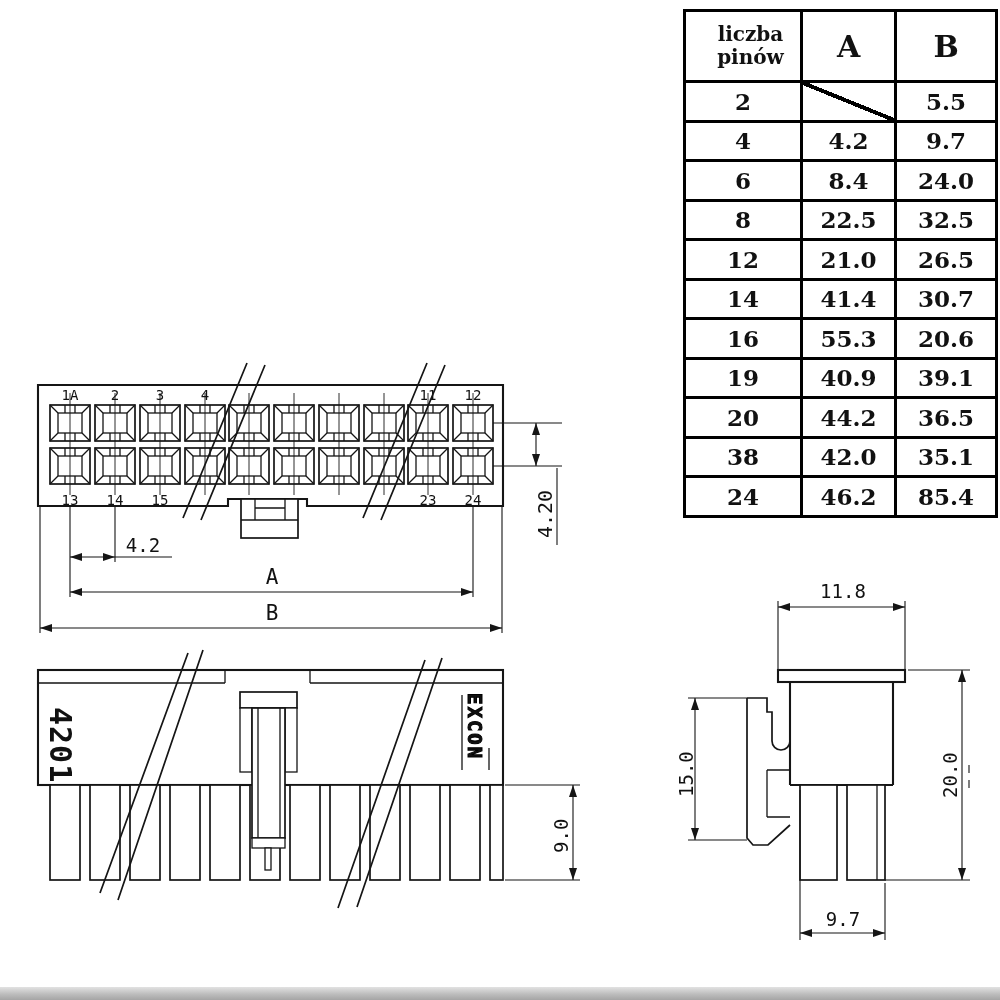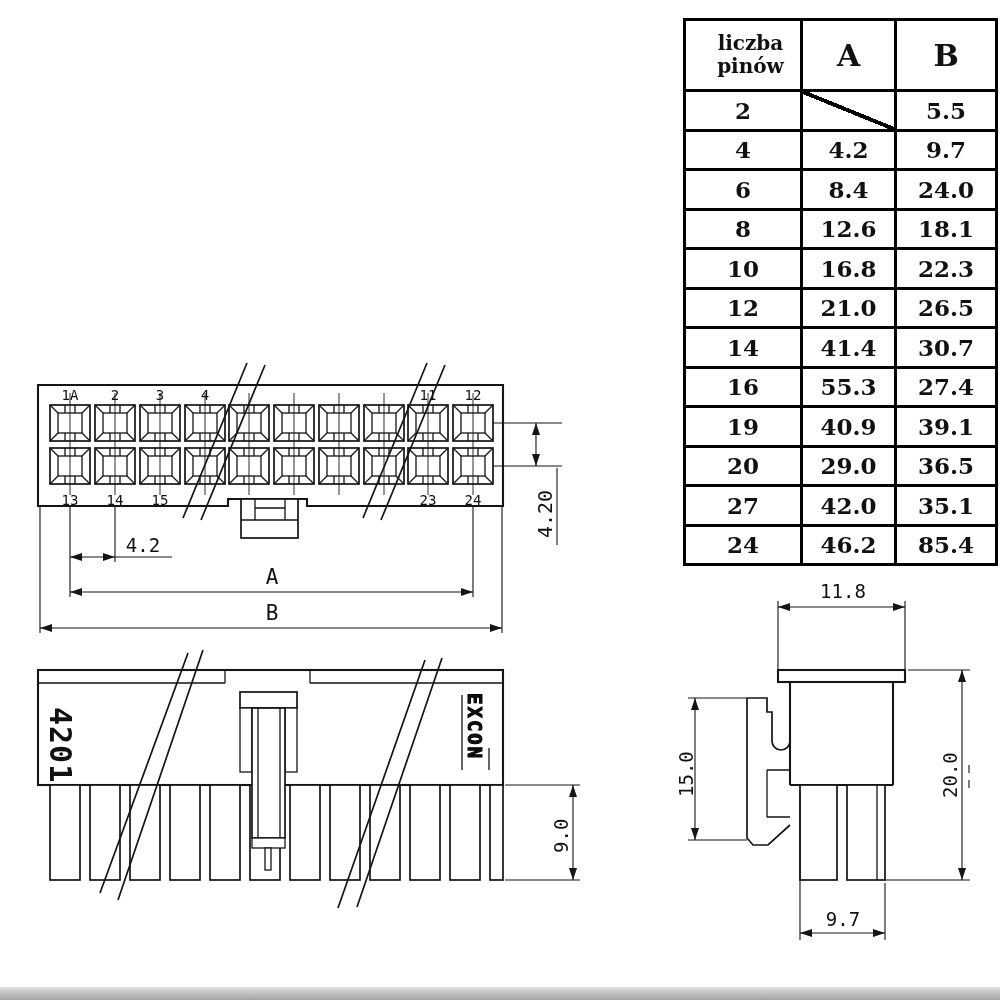--- a/index.html
+++ b/index.html
@@ -5,21 +5,21 @@
   html,body{margin:0;padding:0;background:#fff;}
   #sheet{position:relative;width:1000px;height:1000px;background:#fff;overflow:hidden;
          font-family:"DejaVu Sans Mono",monospace;color:#111;}
   svg{position:absolute;}
   svg text{fill:#111;font-family:"DejaVu Sans Mono",monospace;}
   .ln{stroke:#151515;fill:none;}
   .w2{stroke-width:2.1;} .w16{stroke-width:1.7;} .w12{stroke-width:1.3;} .w1{stroke-width:1.1;} .thin{stroke-width:0.9;}
   .ar{fill:#151515;stroke:none;}
   .white{fill:#fff;}
   
-  #dim-table{position:absolute;left:683px;top:18px;width:315px;border-collapse:collapse;
+  #dim-table{position:absolute;left:683px;top:9px;width:315px;border-collapse:collapse;
              font-family:"DejaVu Serif","Liberation Serif",serif;font-weight:bold;padding-left:8px;}
   #dim-table th,#dim-table td{border:3px solid #000;background:#fff;text-align:center;vertical-align:middle;}
   #dim-table th{height:66px;}
   #dim-table td{height:34.5px;font-size:23px;position:relative;}
   th.h-pins{font-size:20px;text-align:left;padding-left:16px;line-height:1.15;}
   th.h-ab{font-size:30px;}
   .c-pins{width:104px;} .c-a{width:97px;} .c-b{width:105px;}
   .slash{position:absolute;inset:0;
     background:linear-gradient(to right top,transparent calc(50% - 2px),#000 calc(50% - 2px),#000 calc(50% + 2px),transparent calc(50% + 2px));}
   #bottom-strip{position:absolute;left:0;right:0;bottom:0;height:13px;
@@ -212,62 +212,57 @@
     </tr>
 
     <tr>
       <td class="c-pins">6</td>
       <td class="c-a">8.4</td>
       <td class="c-b">24.0</td>
     </tr>
 
     <tr>
       <td class="c-pins">8</td>
-      <td class="c-a">12.6</td>
-      <td class="c-b">18.1</td>
-    </tr>
-
-    <tr>
-      <td class="c-pins">10</td>
-      <td class="c-a">16.8</td>
-      <td class="c-b">22.3</td>
-    </tr>
+      <td class="c-a">22.5</td>
+      <td class="c-b">32.5</td>
+    </tr>
+
 
     <tr>
       <td class="c-pins">12</td>
       <td class="c-a">21.0</td>
       <td class="c-b">26.5</td>
     </tr>
 
     <tr>
       <td class="c-pins">14</td>
       <td class="c-a">41.4</td>
       <td class="c-b">30.7</td>
     </tr>
 
     <tr>
       <td class="c-pins">16</td>
       <td class="c-a">55.3</td>
-      <td class="c-b">27.4</td>
+      <td class="c-b">20.6</td>
     </tr>
 
     <tr>
       <td class="c-pins">19</td>
       <td class="c-a">40.9</td>
       <td class="c-b">39.1</td>
     </tr>
 
     <tr>
       <td class="c-pins">20</td>
-      <td class="c-a">29.0</td>
+      <td class="c-a">44.2</td>
       <td class="c-b">36.5</td>
     </tr>
 
     <tr>
-      <td class="c-pins">27</td>
+      <td class="c-pins">38</td>
       <td class="c-a">42.0</td>
       <td class="c-b">35.1</td>
     </tr>
 
     <tr>
       <td class="c-pins">24</td>
       <td class="c-a">46.2</td>
       <td class="c-b">85.4</td>
     </tr>
   </tbody>

